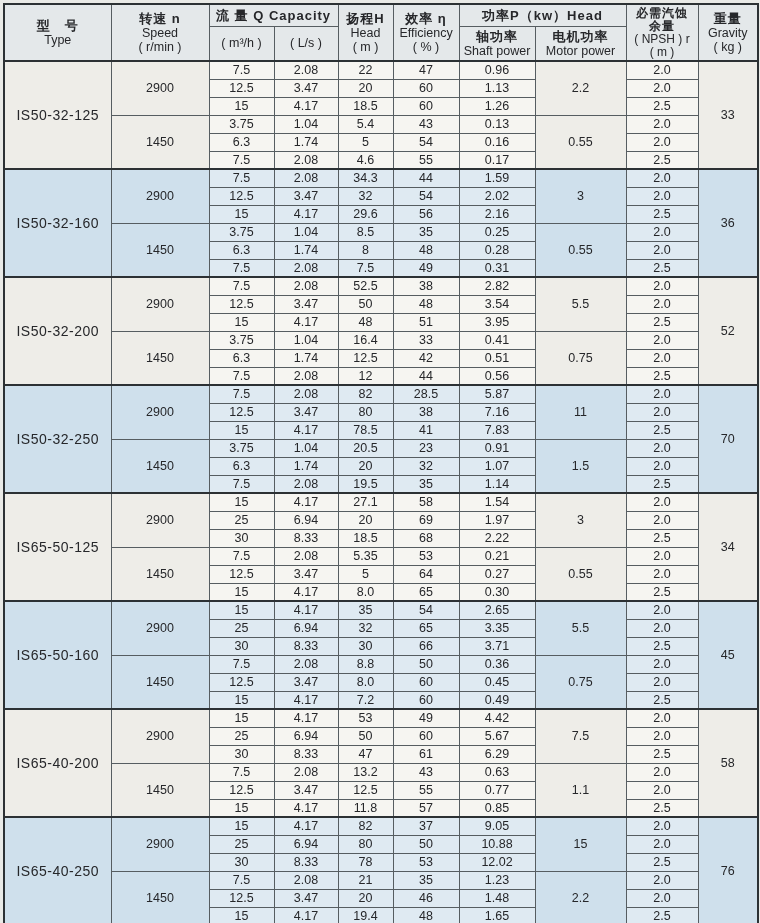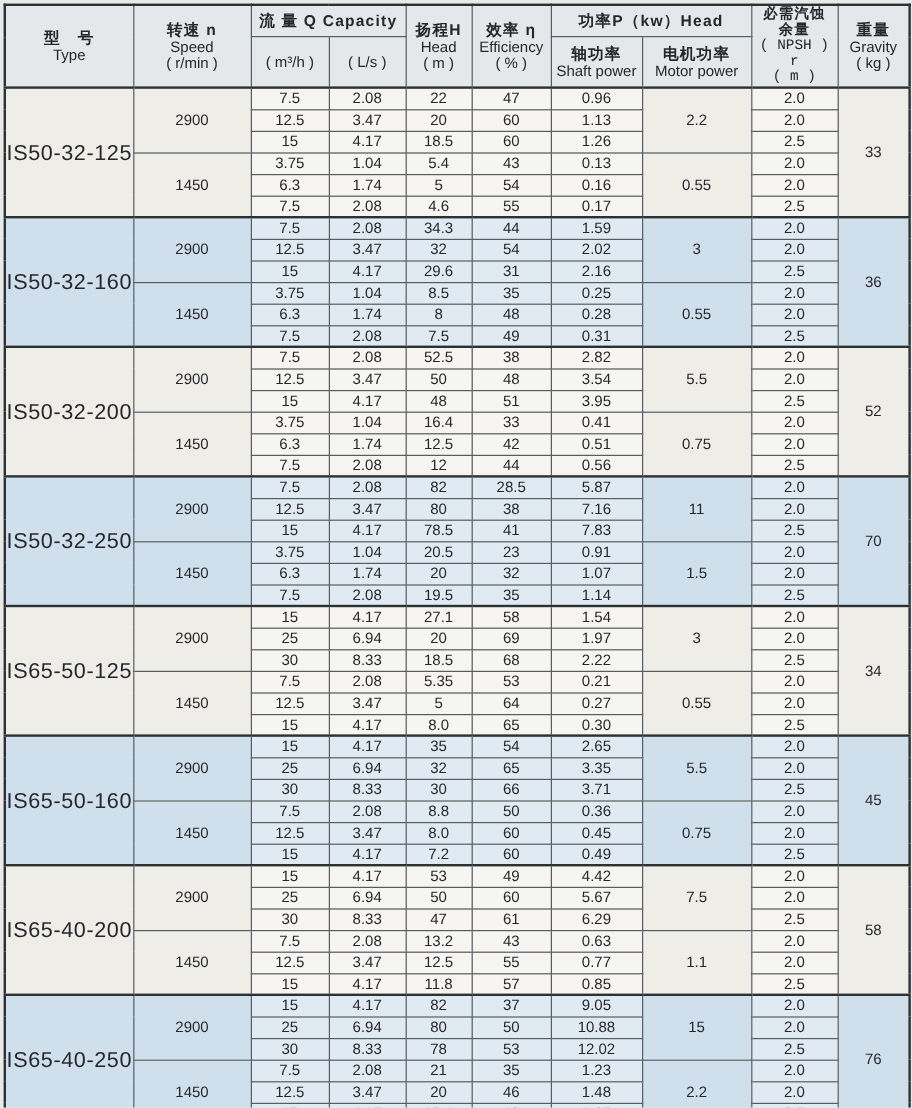--- a/index.html
+++ b/index.html
@@ -29,29 +29,29 @@
   }
   thead th {
     background: #e4e8ea;
     font-weight: bold;
     padding: 1px 0;
   }
   thead tr.h-row1 { height: 22px; }
   thead tr.h-row2 { height: 35px; }
   .zh  { font-size: 13px; line-height: 15px; letter-spacing: 1px; }
   .en  { font-size: 12.5px; line-height: 14px; font-weight: normal; letter-spacing: 0; }
-  .npsh-h div { line-height: 13px; font-size: 12px; font-family: Liberation Mono, monospace; }
+  .npsh-h div { line-height: 13px; font-size: 12px; }
   .npsh-h .en { font-size: 12px; }
   tbody td {
     height: 18px;
     font-size: 12.5px;
     font-weight: normal;
     padding: 0;
   }
-  tbody td.model { font-size: 18px; letter-spacing: .5px; }
+  tbody td.model { font-size: 14px; letter-spacing: .5px; }
   tr.block-start td { border-top: 2px solid #2c3134; }
   
   tr.tint-white td          { background: #f6f5f1; }
   tr.tint-white td.merged   { background: #eeede8; }
   tr.tint-blue td           { background: #dfeaf2; }
   tr.tint-blue td.merged    { background: #cfe0ec; }
 </style>
 </head>
 <body>
 
@@ -197,21 +197,21 @@
           <td>3.47</td>
           <td>32</td>
           <td>54</td>
           <td>2.02</td>
           <td>2.0</td>
         </tr>
         <tr class="tint-blue">
           <td>15</td>
           <td>4.17</td>
           <td>29.6</td>
-          <td>31</td>
+          <td>56</td>
           <td>2.16</td>
           <td>2.5</td>
         </tr>
         <tr class="tint-blue">
           <td class="merged" rowspan="3">1450</td>
           <td>3.75</td>
           <td>1.04</td>
           <td>8.5</td>
           <td>35</td>
           <td>0.25</td>

